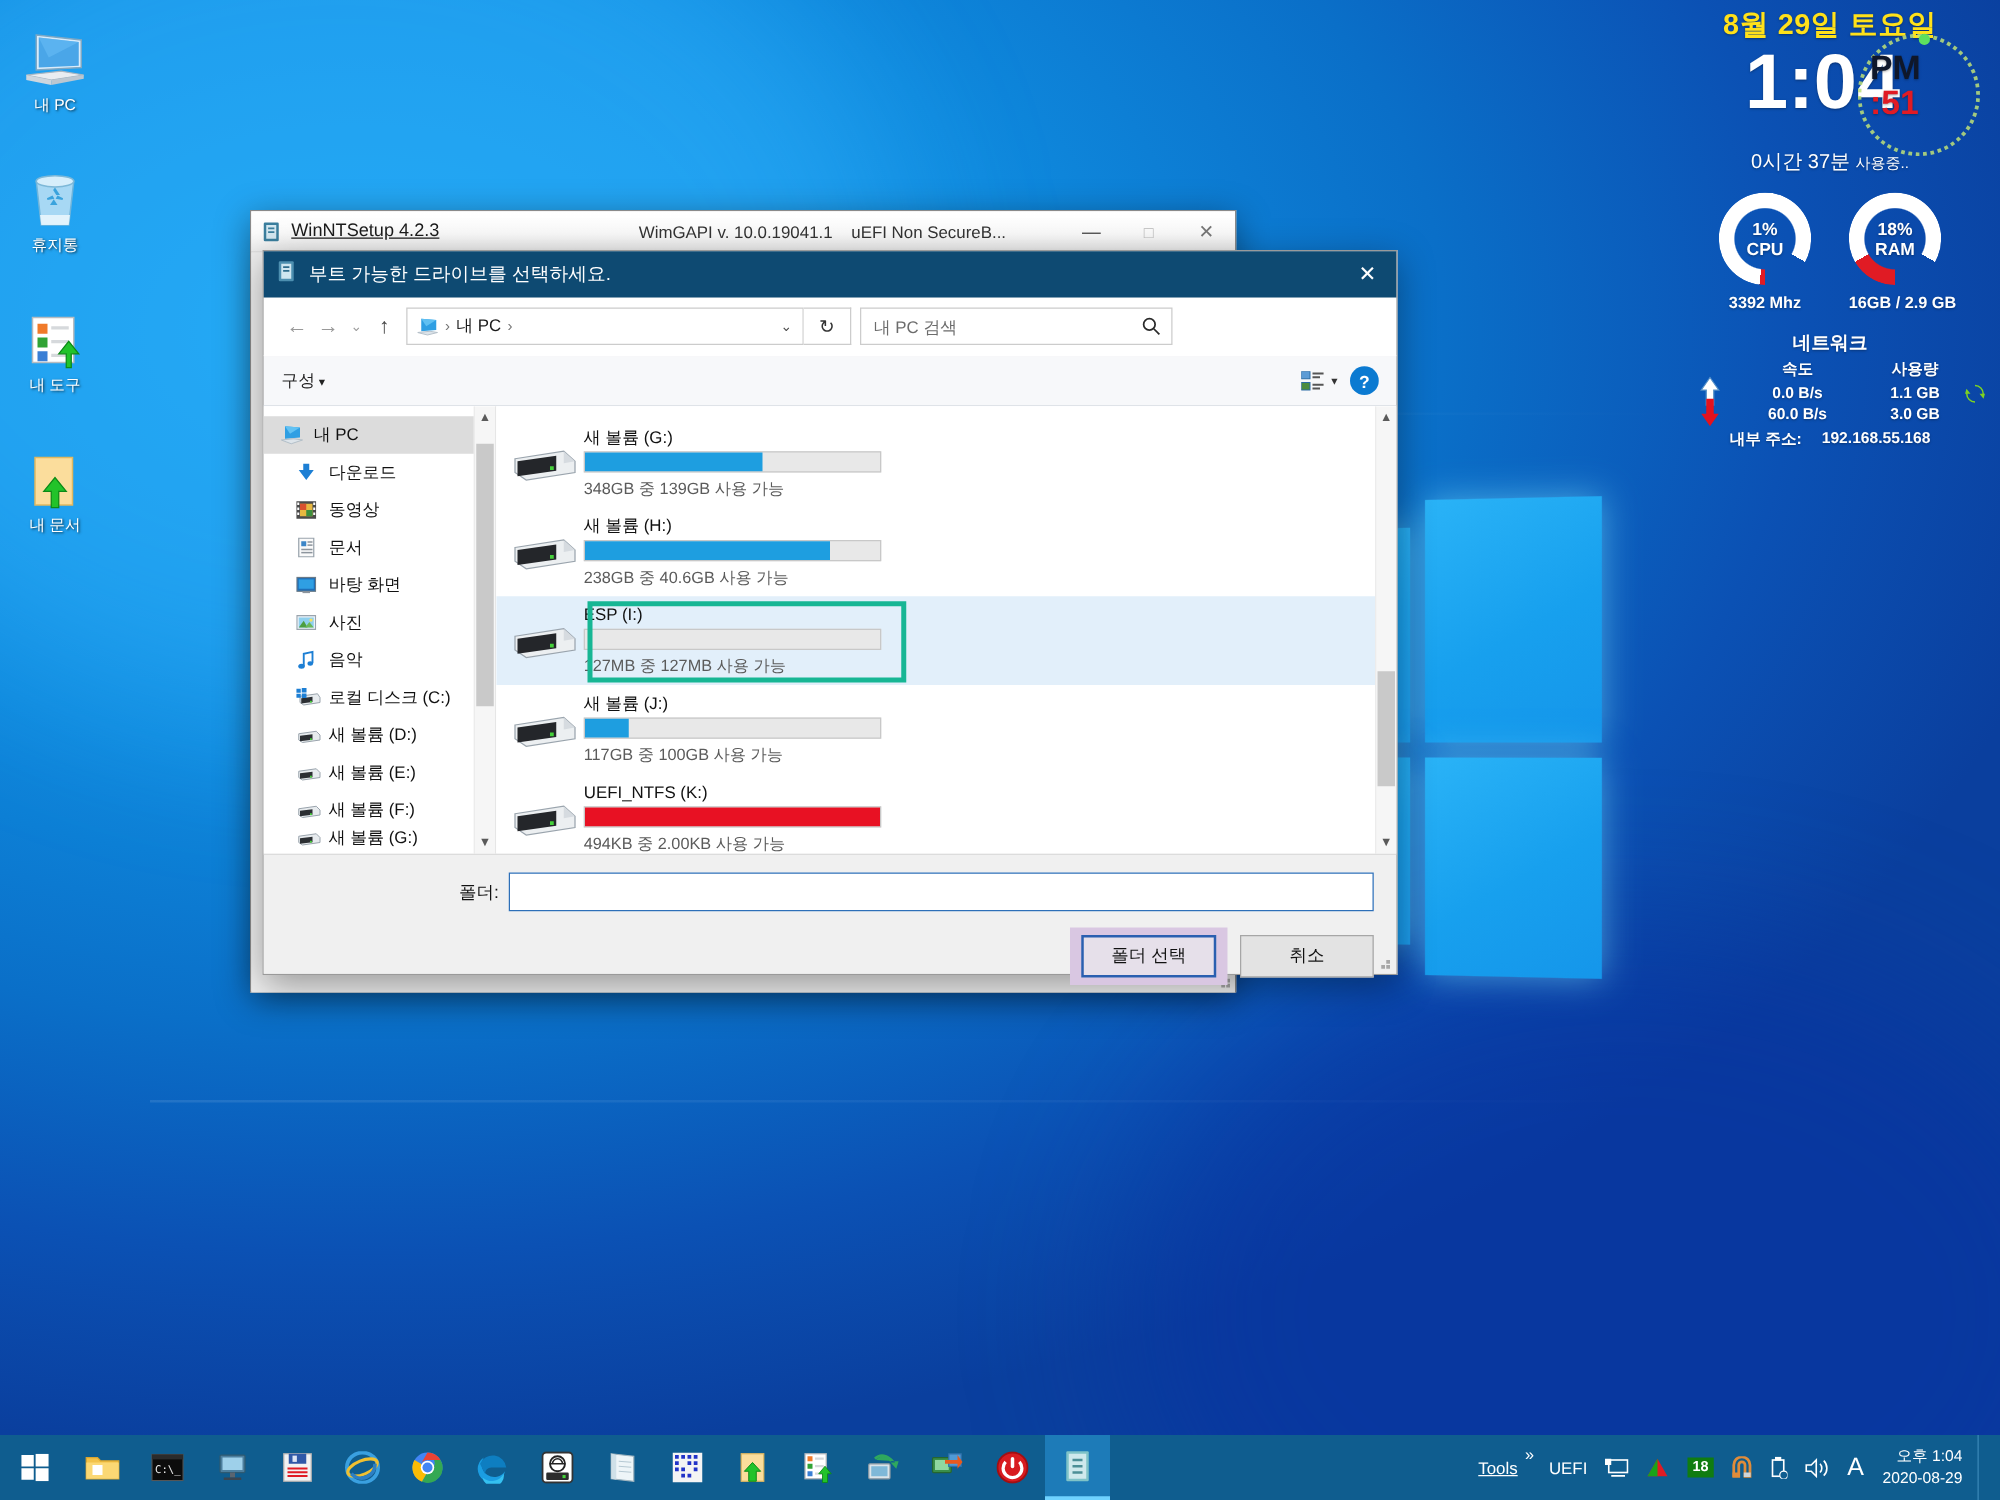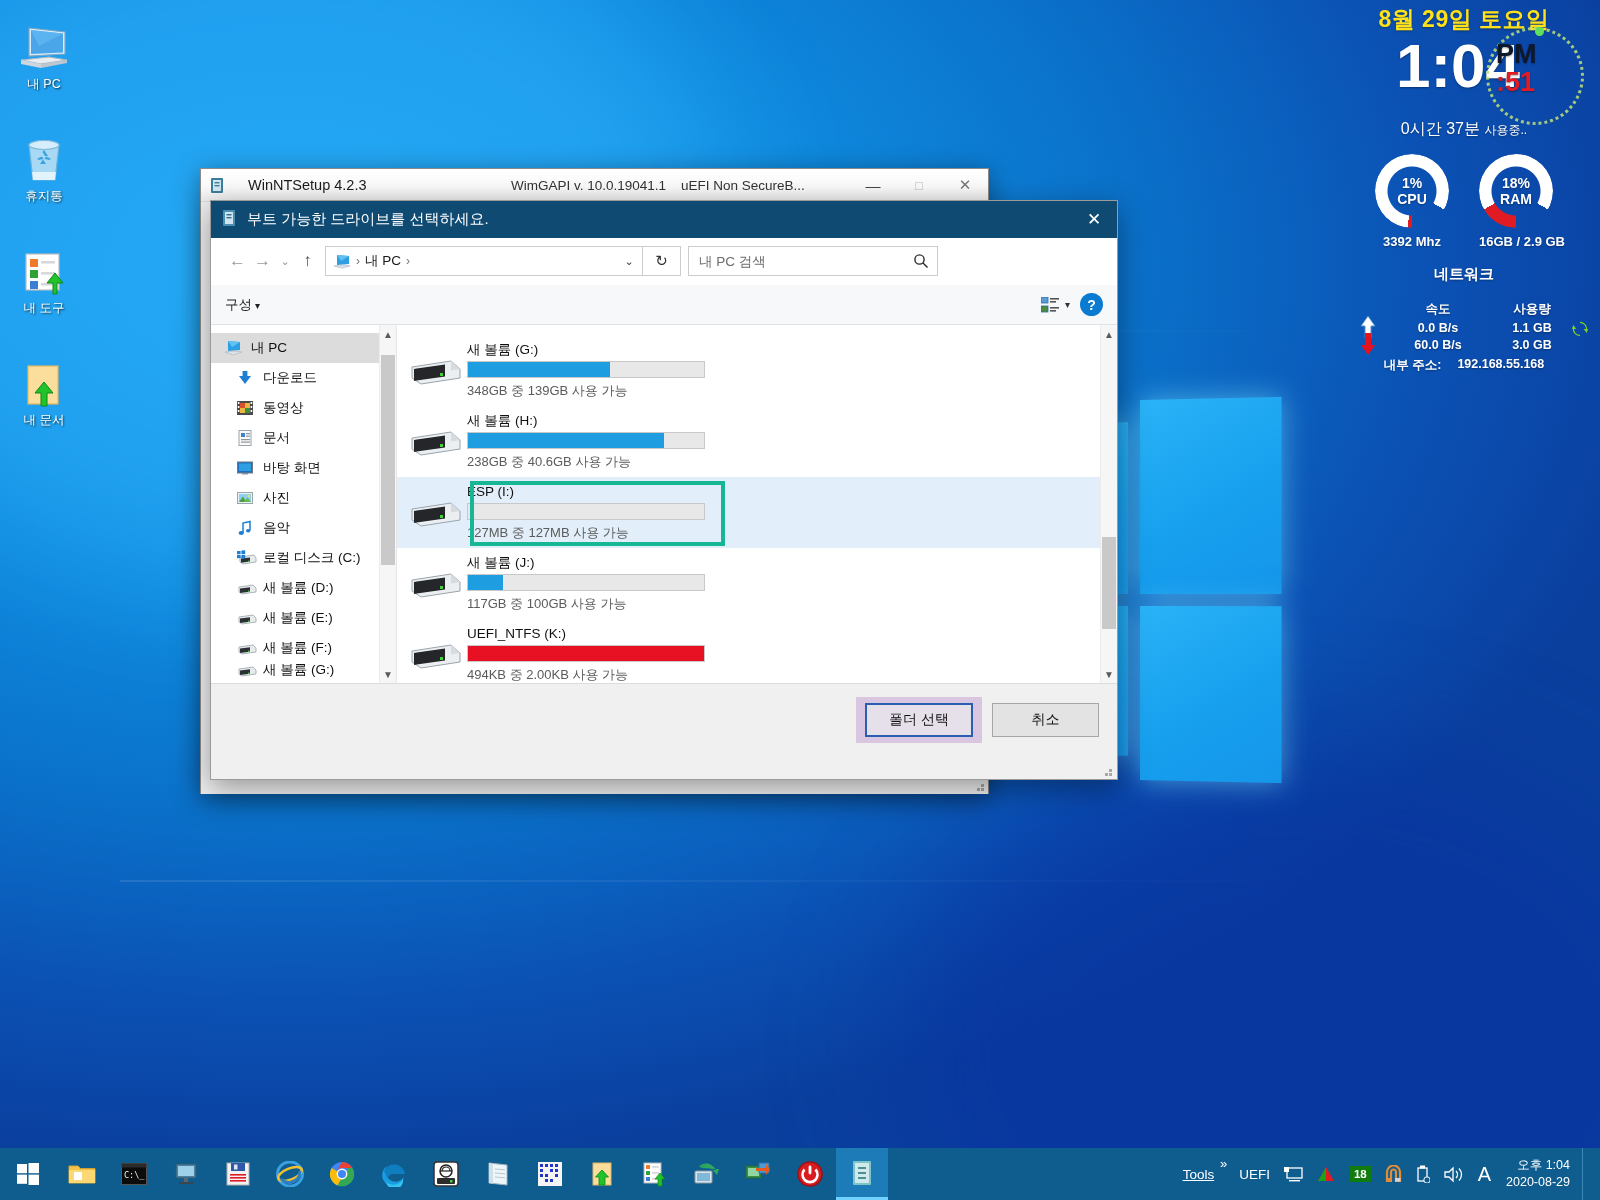--- a/index.html
+++ b/index.html
@@ -55,35 +55,35 @@
   #sys-uptime { font-size:16px; margin-top:4px; color:#fff; }
   #sys-uptime .small { font-size:12px; }
   #gauges { display:flex; justify-content:center; gap:30px; margin-top:14px; }
   .gauge { width:74px; position:relative; }
   .gauge .ring { width:74px; height:74px; border-radius:50%; position:relative; }
   .gauge .ring .inner { position:absolute; inset:9px; border-radius:50%; }
   .gauge .txt { position:absolute; left:0; top:21px; width:74px; text-align:center;
     font-size:14px; font-weight:bold; line-height:16px; }
   .gauge .cap { margin-top:6px; font-size:13px; font-weight:bold; white-space:nowrap; }
   #net-title { margin-top:16px; font-size:15px; font-weight:bold; }
-  #net-grid { margin-top:17px; font-size:12.5px; font-weight:bold; position:relative; }
+  #net-grid { margin-top:3px; font-size:12.5px; font-weight:bold; position:relative; }
   #net-grid .hdr { display:flex; justify-content:flex-end; gap:22px; padding-right:22px; }
   #net-grid .hdr span { width:72px; text-align:center; }
   .net-row { display:flex; align-items:center; justify-content:flex-end; gap:22px; padding-right:22px; margin-top:3px; }
   .net-row .arrow { position:absolute; left:22px; }
   .net-row span.val { width:72px; text-align:center; }
   #net-ip { margin-top:5px; font-size:12.5px; font-weight:bold; display:flex; justify-content:center; gap:16px; }
   #net-sync { position:absolute; right:2px; top:20px; }
 
   
   #winntsetup { position:absolute; left:200px; top:168px; width:789px; height:626px;
     background:#f0f0f0; border:1px solid #8a8a8a; box-shadow:0 6px 26px rgba(0,0,0,.42); }
   #wns-titlebar { height:33px; background:linear-gradient(180deg,#ffffff 0%,#fbfbfb 55%,#eeeeee 100%);
     border-bottom:1px solid #dcdcdc; display:flex; align-items:center; position:relative; }
-  #wns-title { margin-left:23px; font-size:14.5px; color:#1b1b1b; }
+  #wns-title { margin-left:8px; font-size:14.5px; color:#1b1b1b;text-decoration:underline; }
   #wns-sub { position:absolute; left:310px; font-size:13.5px; color:#333; }
   #wns-sub2 { position:absolute; left:480px; font-size:13.5px; color:#333; }
   .wns-btn { width:46px; height:32px; display:flex; align-items:center; justify-content:center;
     font-size:15px; color:#444; cursor:default; }
   #wns-btns { position:absolute; right:0; top:0; display:flex; }
   #wns-body { position:relative; height:592px; background:#f0f0f0; }
   #wns-scroll { position:absolute; right:2px; top:2px; width:11px; height:44px; background:#cfcfcf; }
   #wns-grip { position:absolute; right:3px; bottom:3px; width:13px; height:13px; }
 
   
@@ -690,20 +690,24 @@
       <div id="sel-box" style="top: 156px; border-color: rgb(23, 182, 148);"></div>
       <div id="list-sb">
         <div class="sb-arrow">▲</div>
         <div class="sb-thumb" style="top:212px;height:92px;"></div>
         <div class="sb-arrow bottom">▼</div>
       </div>
     </div>
   </div>
 
   <div id="pk-bottom">
+    <div id="folder-row">
+      <div id="folder-label">폴더:</div>
+      <input id="folder-input" value="" autofocus="" placeholder="" style="">
+    </div>
     <div id="btn-row">
       <div id="btn-select-wrap">
         <button id="btn-select">폴더 선택</button>
       </div>
       <button id="btn-cancel">취소</button>
     </div>
     <div id="pk-grip">
       <svg width="12" height="12" viewBox="0 0 12 12">
           <g fill="#a8a8a8">
         <rect x="8" y="8" width="3" height="3"></rect>

